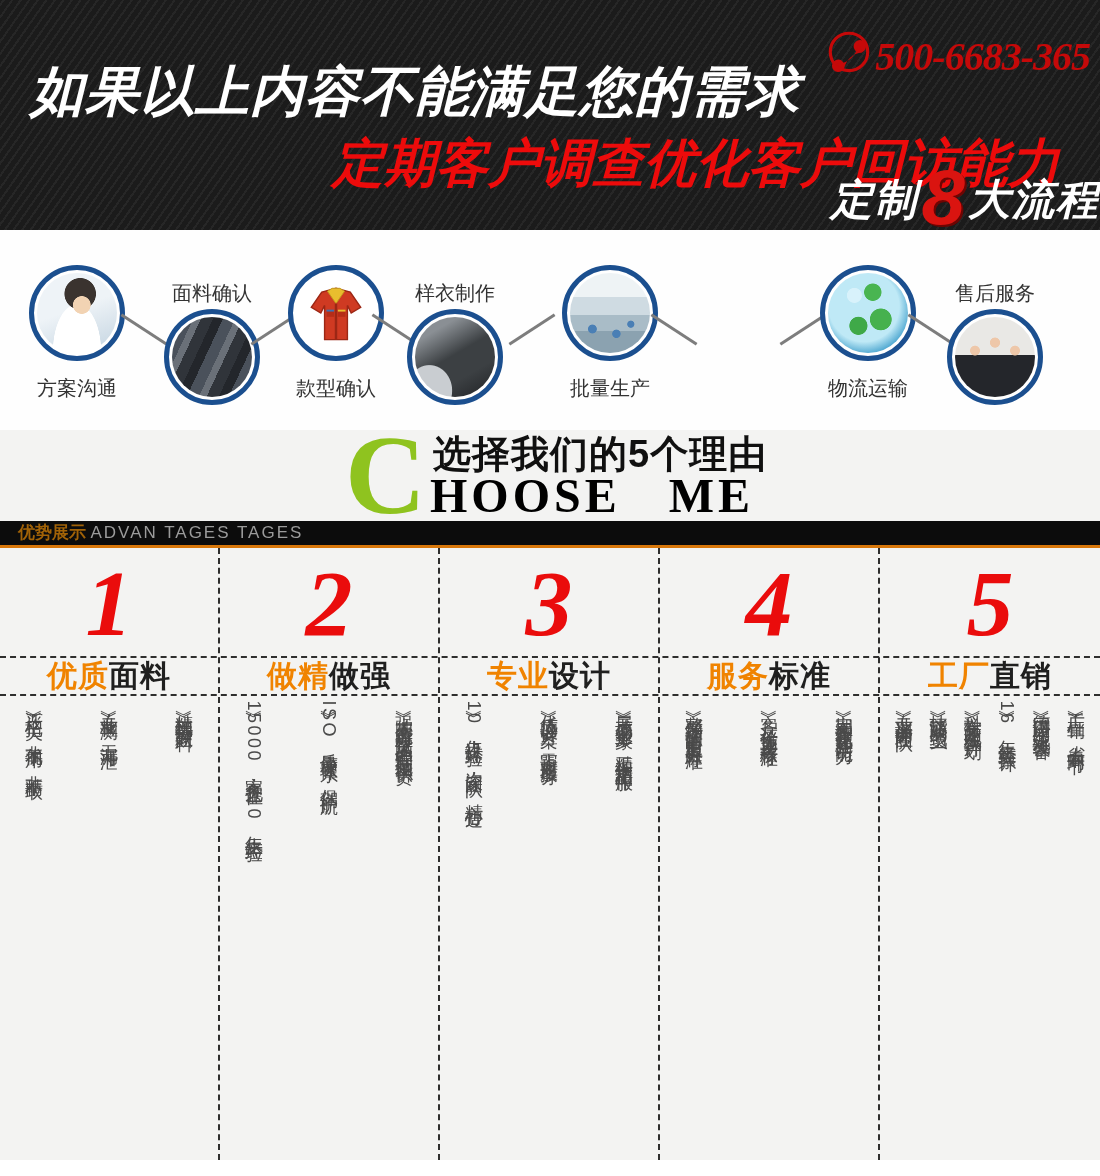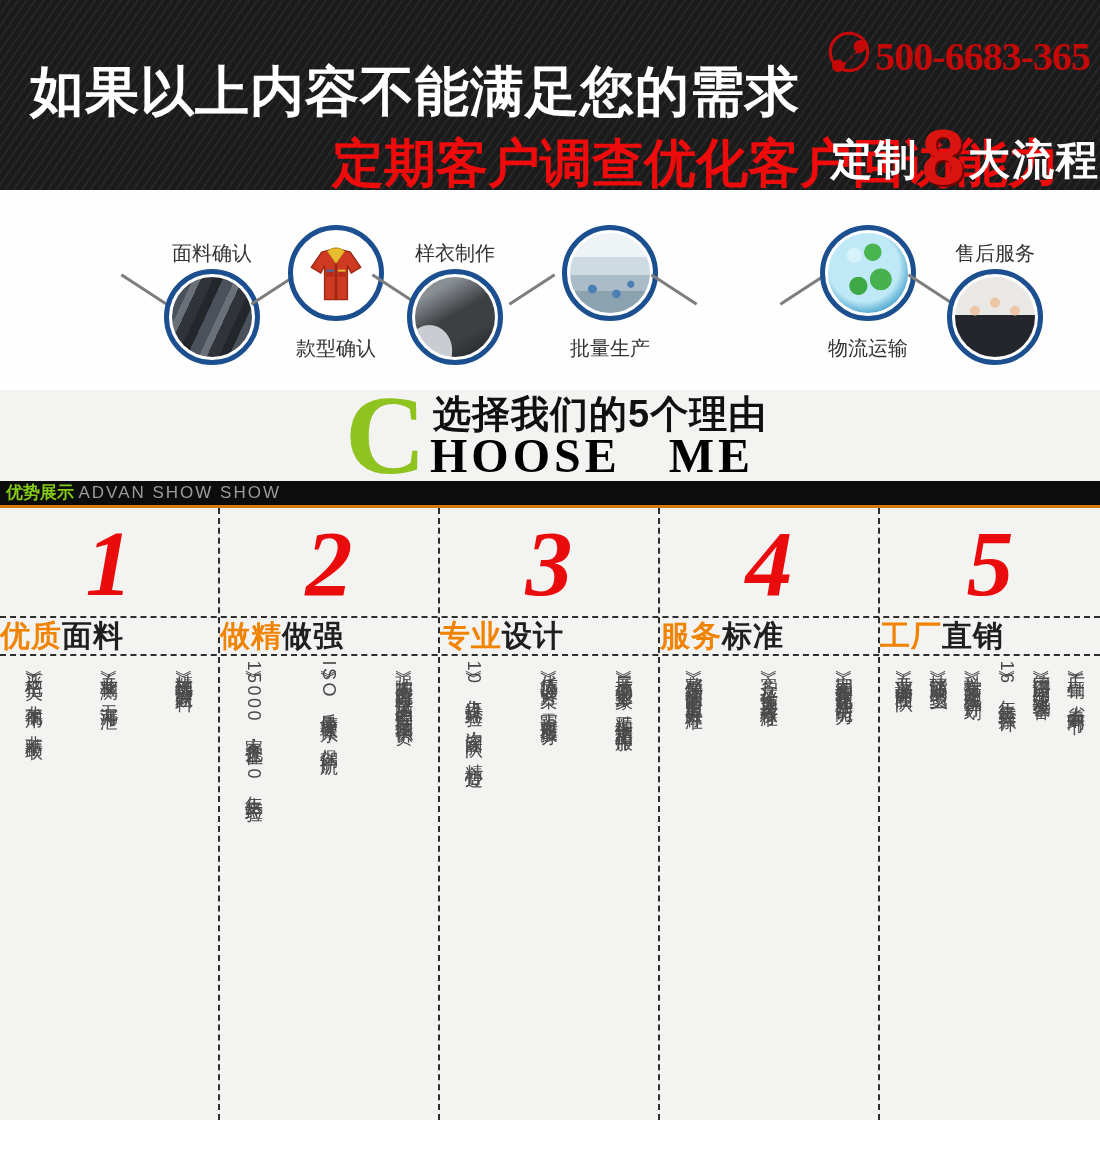--- a/index.html
+++ b/index.html
@@ -1,20 +1,20 @@
 <!DOCTYPE html>
 <html><head>
 <meta charset="utf-8">
 <style>
   html,body{margin:0;padding:0;}
   body{width:1100px;font-family:"Liberation Sans",sans-serif;background:#ffffff;}
   .page{width:1100px;height:1176px;position:relative;overflow:hidden;}
 
   
-  .banner{position:relative;height:190px;background:#1b1b1b;overflow:hidden;}
+  .banner{position:relative;height:230px;background:#1b1b1b;overflow:hidden;font-style:italic;}
   .banner::before{content:"";position:absolute;inset:0;
     background:repeating-linear-gradient(-55deg,rgba(255,255,255,.05) 0 2px,transparent 2px 7px);}
   .headline{position:absolute;left:30px;top:20px;font-size:54px;font-weight:bold;color:#ffffff;
     letter-spacing:1px;white-space:nowrap;z-index:1;}
   .phone{position:absolute;right:10px;top:28px;display:flex;align-items:center;z-index:1;}
   .phone-number{font-family:"Liberation Serif",serif;font-weight:bold;font-size:40px;color:#c50909;
     letter-spacing:-1px;}
   .subheadline{position:absolute;right:40px;top:86px;font-size:52px;font-weight:bold;color:#ed0b0b;
     white-space:nowrap;z-index:1;}
   .process-title{position:absolute;left:0;right:0;bottom:2px;text-align:right;z-index:1;}
@@ -72,32 +72,32 @@
   .choose{position:relative;height:91px;background:#f3f3f2;}
   .choose-c{position:absolute;left:345px;top:2px;font-family:"Liberation Serif",serif;
     font-weight:bold;font-size:112px;line-height:86px;color:#8fc31f;}
   .choose-cn{position:absolute;left:433px;top:3px;font-family:Liberation Sans, sans-serif;
     font-weight:bold;font-size:38px;line-height:42px;color:#101010;letter-spacing:1px;white-space:nowrap;}
   .choose-en{position:absolute;left:430px;top:43px;font-family:"Liberation Serif",serif;
     font-weight:bold;font-size:48px;line-height:46px;color:#000000;letter-spacing:4px;word-spacing:32px;white-space:nowrap;}
 
   
   .adv-bar{height:24px;background:#0c0c0c;border-bottom:3px solid #d8770a;line-height:24px;padding-left:6px;}
-  .adv-cn{color:#84cc16;font-size:17px;font-weight:bold;}
+  .adv-cn{color:#a16207;font-size:17px;font-weight:bold;margin-left:12px;}
   .adv-en{color:#9b9b9b;font-size:17px;letter-spacing:2px;}
 
   
   .reasons{position:relative;height:612px;background:#f3f3f2;display:flex;}
   .reason-col{width:220px;box-sizing:border-box;position:relative;}
   .reason-col:not(:last-child){border-right:2px dashed #2e2e2e;}
   .hdash{position:absolute;left:0;right:0;border-top:2px dashed #2e2e2e;z-index:2;}
   .hdash.t1{top:108px;} .hdash.t2{top:146px;}
   .reason-number{height:108px;text-align:center;font-family:"Liberation Serif",serif;
     font-style:italic;font-weight:bold;font-size:94px;line-height:110px;color:#ea0c0c;}
-  .reason-heading{height:38px;line-height:40px;text-align:left;font-size:30px;font-weight:bold;
+  .reason-heading{height:38px;line-height:40px;text-align:center;font-size:30px;font-weight:bold;
     color:#1f1f1f;letter-spacing:1px;white-space:nowrap;}
   .reason-heading .hl{color:#f08300;}
   .v-items{position:absolute;top:150px;bottom:6px;left:0;right:0;display:flex;
     flex-direction:row-reverse;justify-content:space-between;align-items:flex-start;padding:0 24px;}
   .v-items.tight{padding:0 14px;}
   .v-line{writing-mode:vertical-rl;text-orientation:mixed;font-size:18px;line-height:20px;
     letter-spacing:2.5px;color:#4a4a4a;max-height:462px;}
   .vmark{color:#4a4a4a;}
 
   .footer-strip{height:16px;background:#ffffff;}
@@ -122,20 +122,26 @@
       </span>
       <span class="phone-number">500-6683-365</span>
     </div>
     <h2 class="subheadline">定期客户调查优化客户回访能力</h2>
     <div class="process-title">
       <span class="pt-text">定制</span><span class="pt-8">8</span><span class="pt-text">大流程</span>
     </div>
   </header>
 
   <section class="process">
+    <div class="step high" style="left:22px">
+      <div class="circle">
+          <div class="photo p1"></div>
+        </div>
+      <div class="step-label">方案沟通</div>
+    </div>
     <div class="connector down" style="left:117px"></div>
     <div class="step low" style="left:157px">
       <div class="circle">
           <div class="photo p2"></div>
         </div>
       <div class="step-label">面料确认</div>
     </div>
     <div class="connector up" style="left:247px"></div>
     <div class="step high" style="left:281px">
       <div class="circle">
@@ -185,21 +191,21 @@
   </section>
 
   <section class="choose">
     <span class="choose-c">C</span>
     <div class="choose-cn">选择我们的5个理由</div>
     <div class="choose-en">HOOSE ME</div>
   </section>
 
   <div class="adv-bar">
     <span class="adv-cn">优势展示</span>
-    <span class="adv-en">ADVAN SHOW SHOW</span>
+    <span class="adv-en">ADVAN TAGES TAGES</span>
   </div>
 
   <section class="reasons">
     <div class="hdash t1"></div>
     <div class="hdash t2"></div>
 
     <div class="reason-col">
       <div class="reason-number">1</div>
       <div class="reason-heading"><span class="hl">优质</span><span>面料</span></div>
       <div class="v-items">

